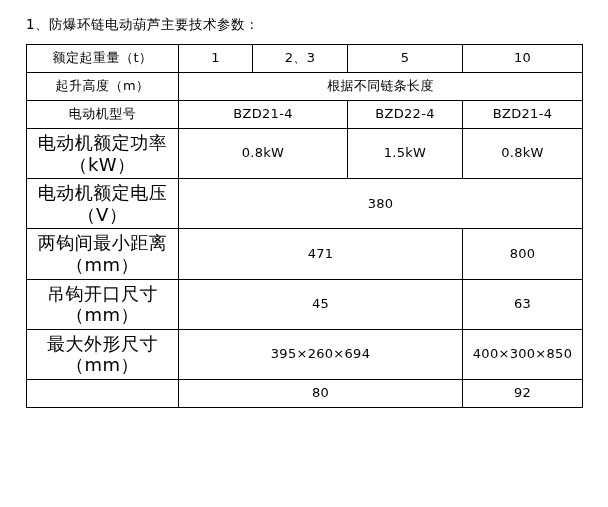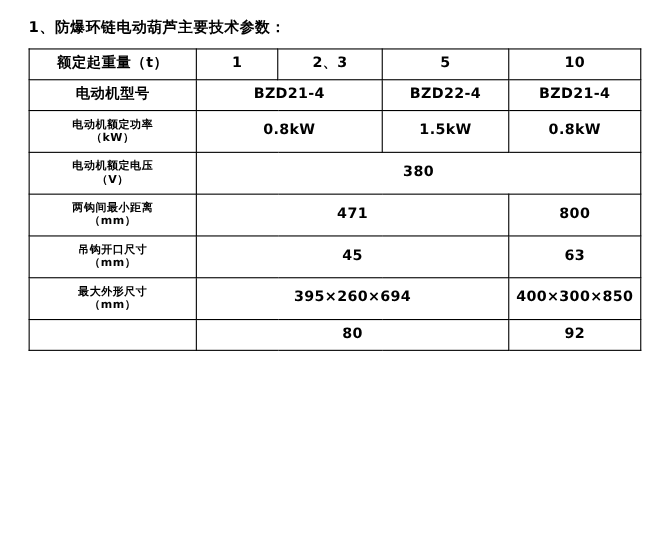--- a/index.html
+++ b/index.html
@@ -13,21 +13,20 @@
     font-family: "DejaVu Sans", "Liberation Sans", sans-serif;
     color: #000000;
     position: relative;
     overflow: hidden;
   }
   .page {
     position: relative;
     width: 608px;
     height: 507px;
     box-sizing: border-box;
-    font-weight: bold;
   }
   .doc-title {
     position: absolute;
     left: 26px;
     top: 16px;
     font-size: 13.5px;
     letter-spacing: 0.5px;
     white-space: nowrap;
   }
   table.spec {
@@ -49,21 +48,21 @@
   td.label {
     letter-spacing: 0.5px;
   }
   td.num {
     font-family: "DejaVu Sans", "Liberation Sans", sans-serif;
     font-size: 13px;
     letter-spacing: 0.3px;
   }
   .sub {
     display: block;
-    font-size: 10px;
+    font-size: 18px;
     line-height: 1.2;
   }
   col.c0 { width: 152px; }
   col.c1 { width: 74px; }
   col.c2 { width: 95px; }
   col.c3 { width: 115px; }
   col.c4 { width: 120px; }
   .h-tall { height: 38px; }
   .h-std { height: 28px; }
 </style>
@@ -82,20 +81,24 @@
         <col class="c3">
         <col class="c4">
     </colgroup>
     <tbody>
         <tr class="h-std">
           <td class="label">额定起重量（t）</td>
           <td class="num">1</td>
           <td class="num">2、3</td>
           <td class="num">5</td>
           <td class="num">10</td>
+        </tr>
+        <tr class="h-std">
+          <td class="label">起升高度（m）</td>
+          <td class="num" colspan="4">根据不同链条长度</td>
         </tr>
         <tr class="h-std">
           <td class="label">电动机型号</td>
           <td class="num" colspan="2">BZD21-4</td>
           <td class="num">BZD22-4</td>
           <td class="num">BZD21-4</td>
         </tr>
         <tr class="h-tall">
           <td class="label">
             <span class="sub">电动机额定功率</span>

